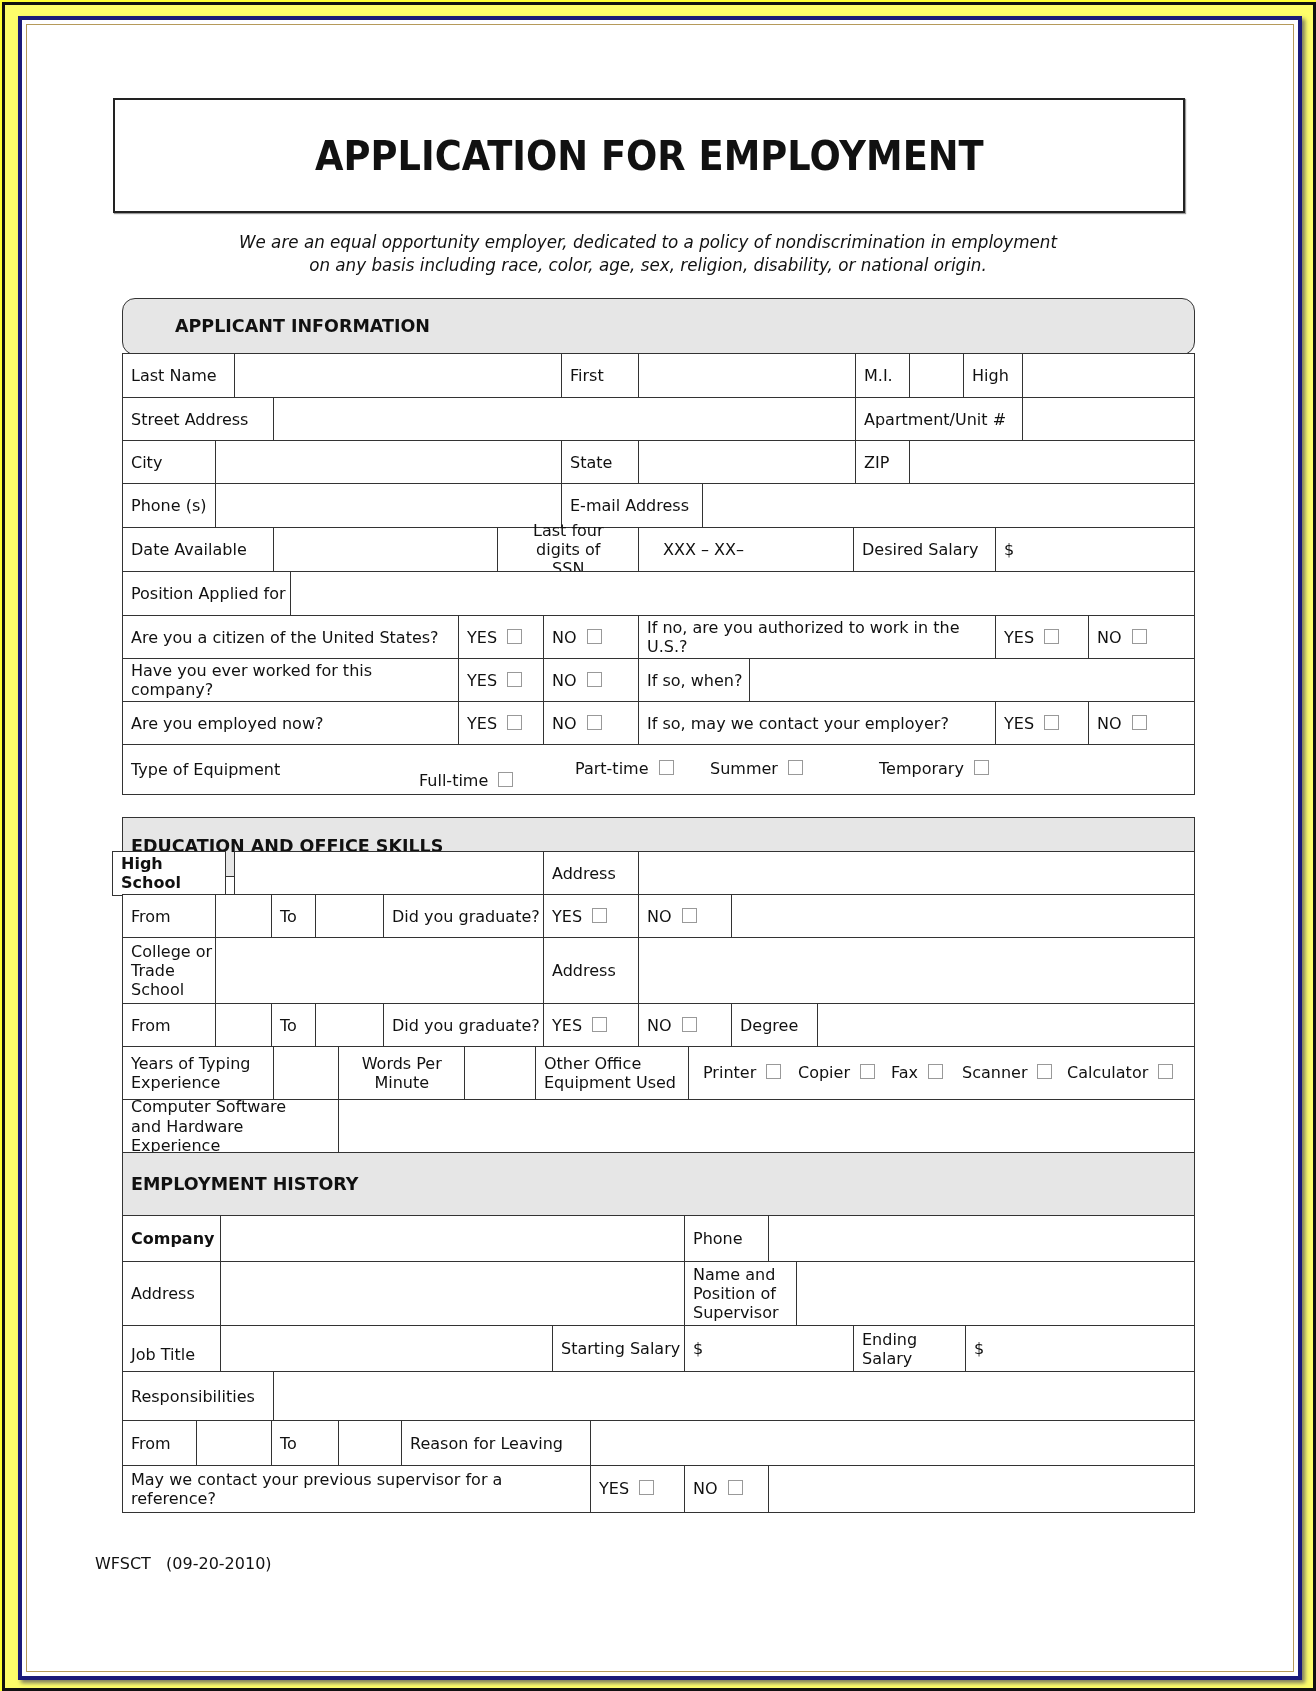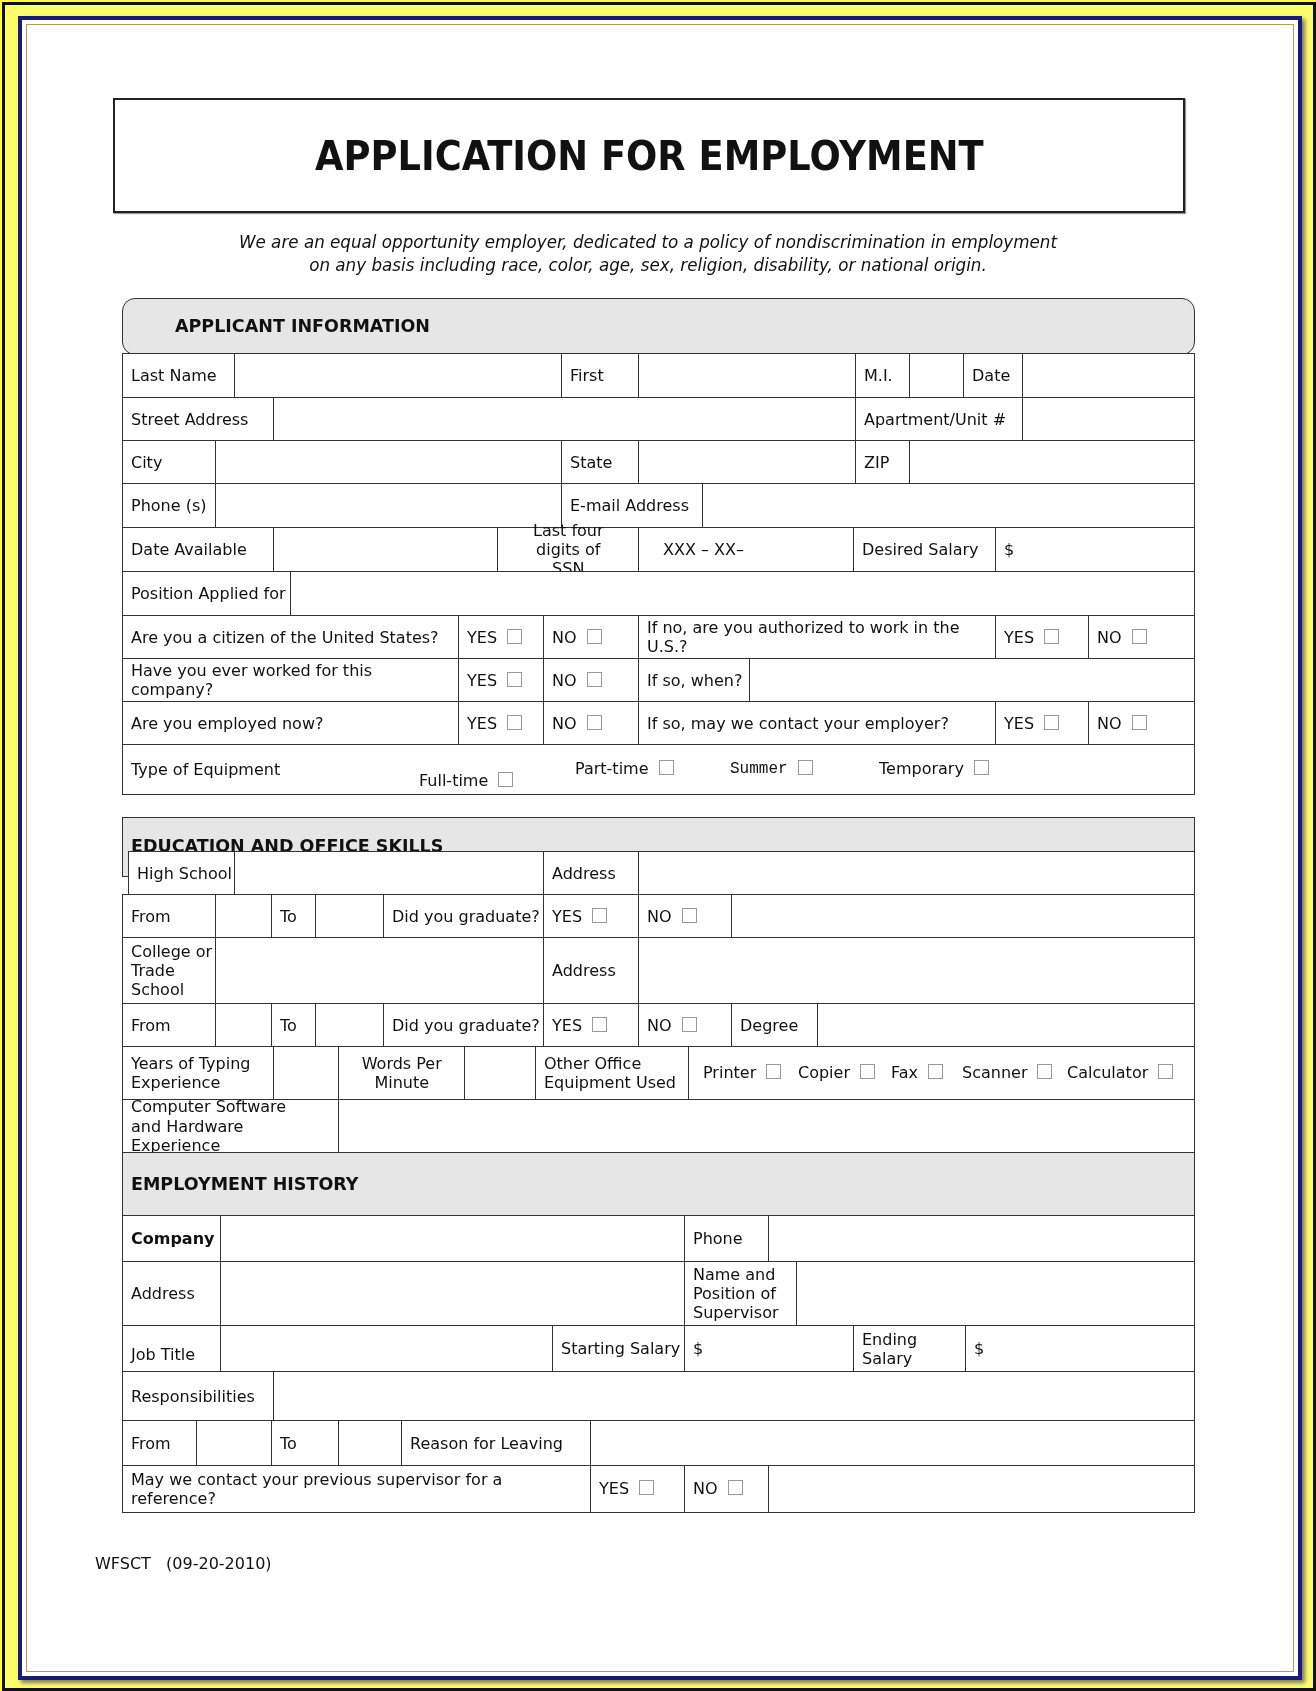--- a/index.html
+++ b/index.html
@@ -50,21 +50,21 @@
     <div class="cell field" style="left: 234px; top: 353px; width: 328.5px; height: 45.5px;"></div>
     <div class="cell" style="left: 561px; top: 353px; width: 78.5px; height: 45.5px;">
       <span>First</span>
     </div>
     <div class="cell field" style="left: 638px; top: 353px; width: 218.5px; height: 45.5px;"></div>
     <div class="cell" style="left: 855px; top: 353px; width: 55.5px; height: 45.5px;">
       <span>M.I.</span>
     </div>
     <div class="cell field" style="left: 909px; top: 353px; width: 55.5px; height: 45.5px;"></div>
     <div class="cell" style="left: 963px; top: 353px; width: 60.5px; height: 45.5px;">
-      <span>Date</span>
+      <span>High</span>
     </div>
     <div class="cell field" style="left: 1022px; top: 353px; width: 172.5px; height: 45.5px;"></div>
     <div class="cell" style="left: 122px; top: 397px; width: 152.5px; height: 44.5px;">
       <span>Street Address</span>
     </div>
     <div class="cell field" style="left: 273px; top: 397px; width: 583.5px; height: 44.5px;"></div>
     <div class="cell" style="left: 855px; top: 397px; width: 168.5px; height: 44.5px;">
       <span>Apartment/Unit #</span>
     </div>
     <div class="cell field" style="left: 1022px; top: 397px; width: 172.5px; height: 44.5px;"></div>
@@ -171,32 +171,32 @@
       <span>Type of Equipment</span>
     </div>
     <div class="cb-item" style="left: 419px; top: 757.5px; height: 22px; margin-top: 12px;">
       <span>Full-time</span>
       <span class="cb"></span>
     </div>
     <div class="cb-item" style="left: 575px; top: 757.5px; height: 22px;">
       <span>Part-time</span>
       <span class="cb"></span>
     </div>
-    <div class="cb-item" style="left: 730px; top: 757.5px; height: 22px; font-family: Liberation Mono, monospace;">
+    <div class="cb-item" style="left: 710px; top: 757.5px; height: 22px;">
       <span>Summer</span>
       <span class="cb"></span>
     </div>
     <div class="cb-item" style="left: 879px; top: 757.5px; height: 22px;">
       <span>Temporary</span>
       <span class="cb"></span>
     </div>
     <div class="cell header" style="left: 122px; top: 793px; width: 1072.5px; height: 59.5px; margin-top: 24px;">
       <span>EDUCATION AND OFFICE SKILLS</span>
     </div>
-    <div class="cell" style="left: 128px; top: 851px; width: 113.5px; height: 44.5px;">
+    <div class="cell" style="left: 112px; top: 851px; width: 113.5px; height: 44.5px; font-weight: bold;">
       <span>High School</span>
     </div>
     <div class="cell field" style="left: 234px; top: 851px; width: 310.5px; height: 44.5px;"></div>
     <div class="cell" style="left: 543px; top: 851px; width: 96.5px; height: 44.5px;">
       <span>Address</span>
     </div>
     <div class="cell field" style="left: 638px; top: 851px; width: 556.5px; height: 44.5px;"></div>
     <div class="cell" style="left: 122px; top: 894px; width: 94.5px; height: 44.5px;">
       <span>From</span>
     </div>

